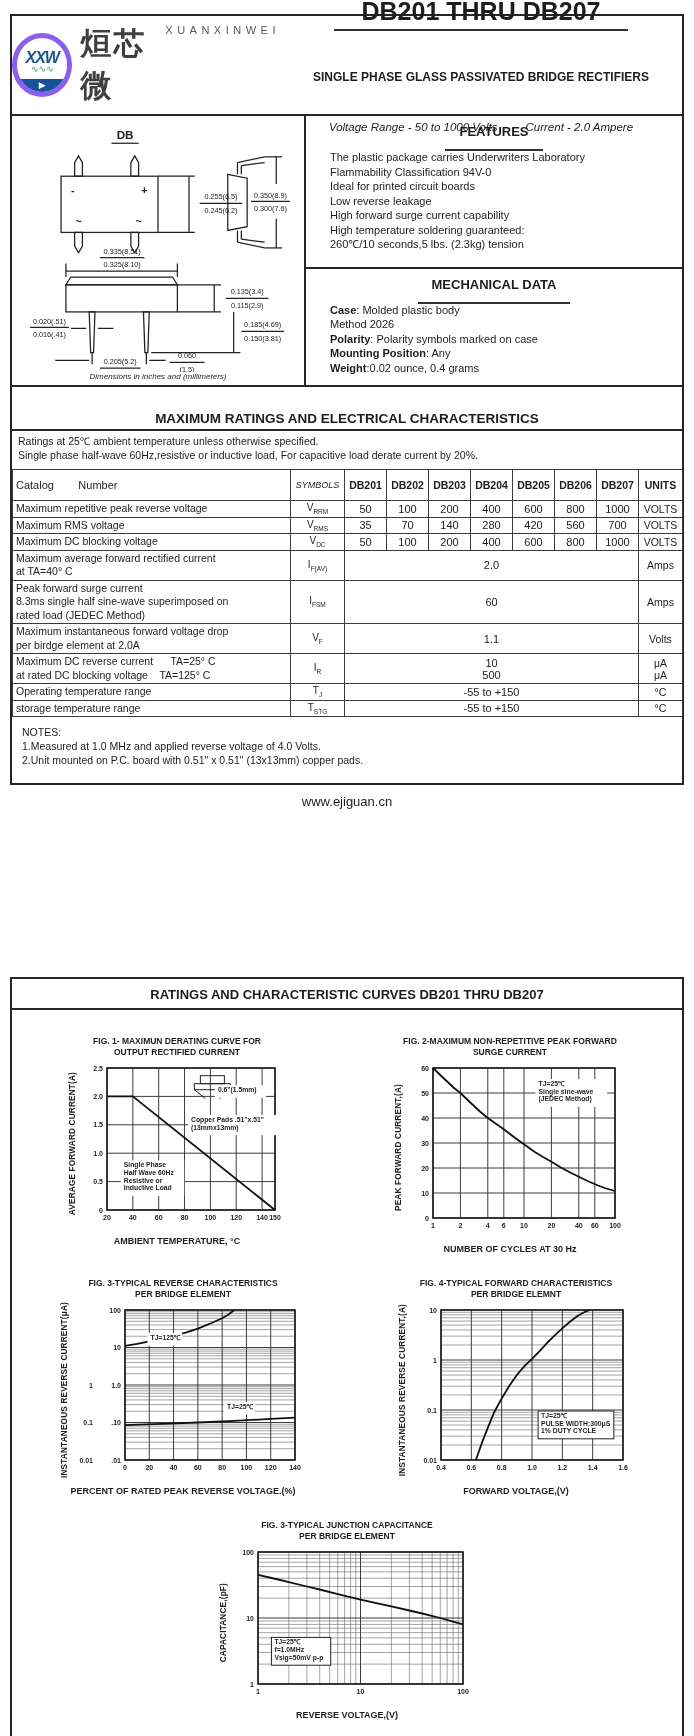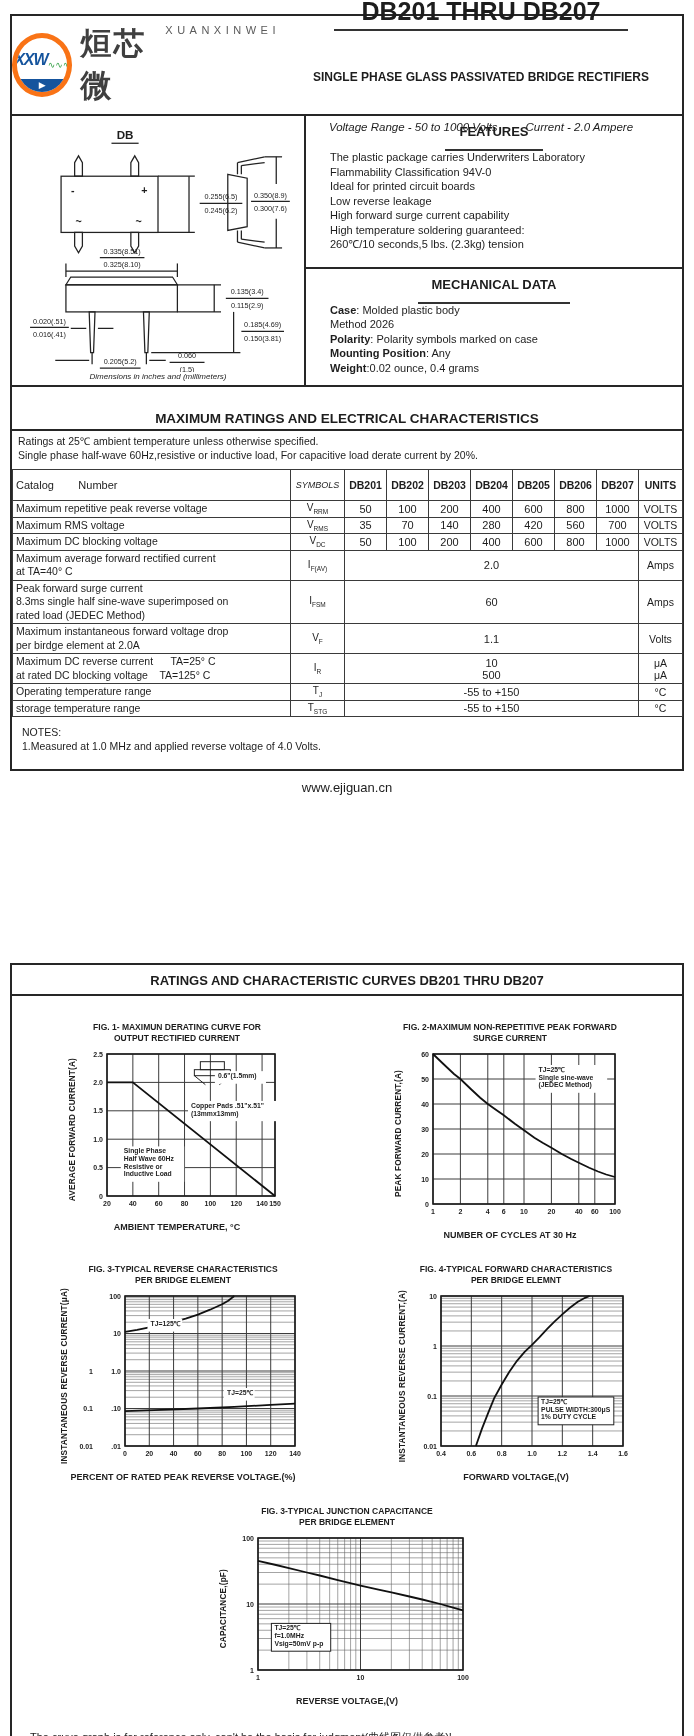--- a/index.html
+++ b/index.html
@@ -2,21 +2,21 @@
 <html><head>
 <meta charset="utf-8">
 <style>
   html,body{margin:0;padding:0;background:#fff;}
   body{width:694px;font-family:"Liberation Sans",sans-serif;color:#1d1d1d;}
   .page{border:2px solid #262626;margin:0 10px;background:#fff;}
   .page1{margin-top:14px;}
   
   .hdr{display:flex;border-bottom:2px solid #262626;height:98px;}
   .logo-wrap{flex:0 0 268px;display:flex;align-items:center;justify-content:center;gap:8px;}
-  .badge{width:54px;height:54px;border:5px solid #f97316;border-radius:50%;position:relative;display:flex;flex-direction:row;align-items:center;justify-content:center;overflow:hidden;background:#fff;}
+  .badge{width:54px;height:54px;border:5px solid #8b5cf6;border-radius:50%;position:relative;display:flex;flex-direction:column;align-items:center;justify-content:center;overflow:hidden;background:#fff;}
   .badge .mono{font-weight:bold;font-style:italic;color:#15549d;font-size:16px;letter-spacing:-1px;margin-top:-10px;}
   .badge .wave{color:#2e9e41;font-size:9px;line-height:4px;}
   .badge .strip{position:absolute;bottom:0;left:0;right:0;height:13px;background:#15549d;color:#fff;font-size:9px;text-align:center;line-height:12px;}
   .brand{display:flex;flex-direction:row;}
   .brand .zh{font-size:31px;font-weight:bold;color:#3f3f3f;letter-spacing:2px;}
   .brand .en{font-size:11px;letter-spacing:4.5px;color:#5a5a5a;margin-top:1px;}
   .hdr-right{flex:1;display:flex;flex-direction:column;align-items:center;justify-content:center;gap:32px;}
   .title{font-size:25px;font-weight:bold;border-bottom:2px solid #333;padding:0 28px 3px;}
   .subtitle{font-size:12px;font-weight:bold;margin-top:7px;}
   .range{font-size:11.5px;font-style:italic;margin-top:5px;display:flex;gap:28px;}
@@ -343,20 +343,21 @@
           <td class="sym-cell">T<sub>STG</sub></td>
           <td class="val" colspan="7">-55 to +150</td>
           <td class="units-cell">°C</td>
         </tr>
       </tbody>
   </table>
 
   <div class="notes">
     <div>NOTES:</div>
     <div>1.Measured at 1.0 MHz and applied reverse voltage of 4.0 Volts.</div>
+    <div>2.Unit mounted on P.C. board with 0.51"  x 0.51"  (13x13mm) copper pads.</div>
   </div>
 </div>
 
 <div class="footer">www.ejiguan.cn</div>
 
 <div class="page page2">
   <div class="p2title">RATINGS AND CHARACTERISTIC CURVES DB201 THRU DB207</div>
 
   <div class="figs">
     <div class="figrow">

